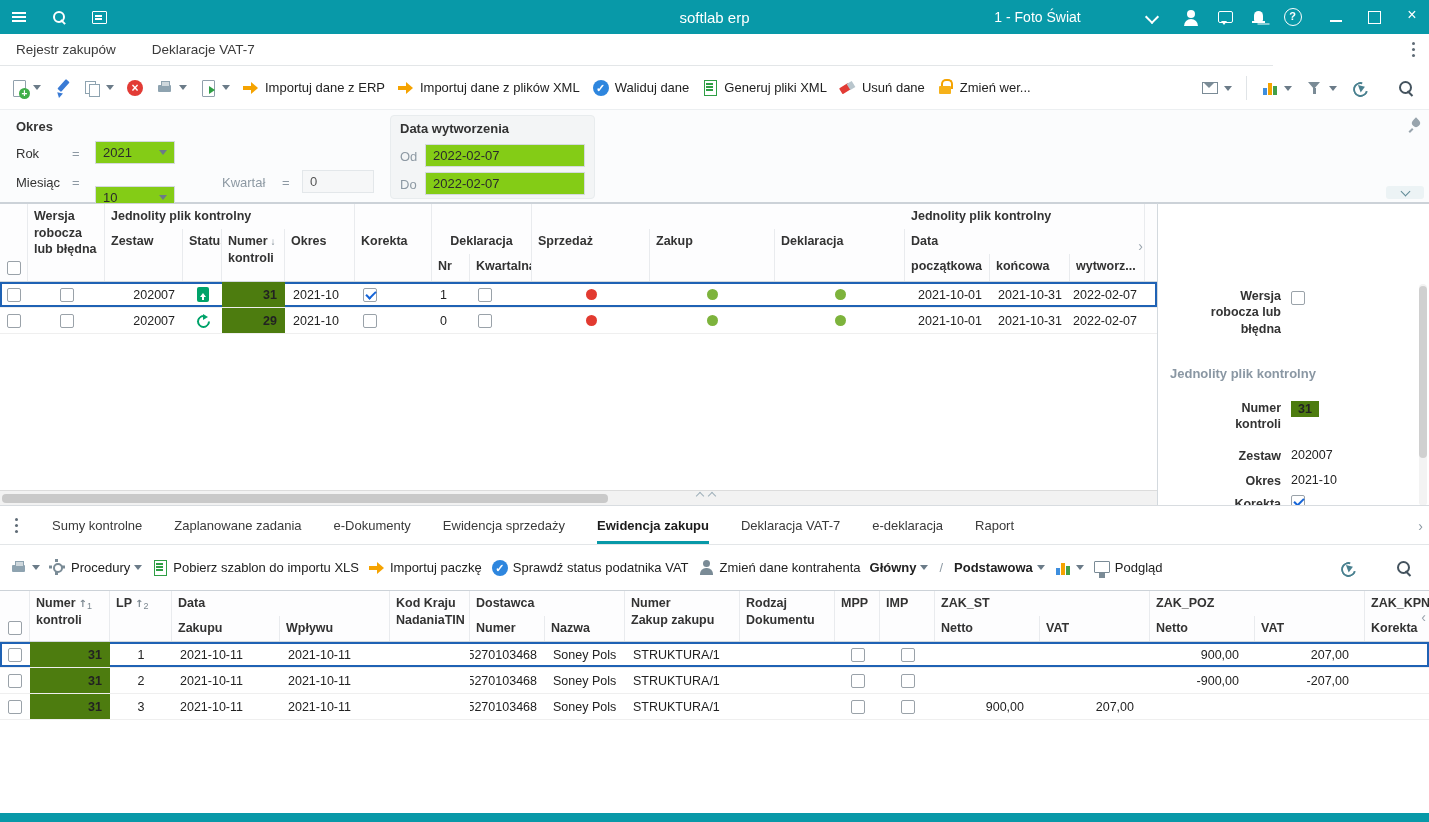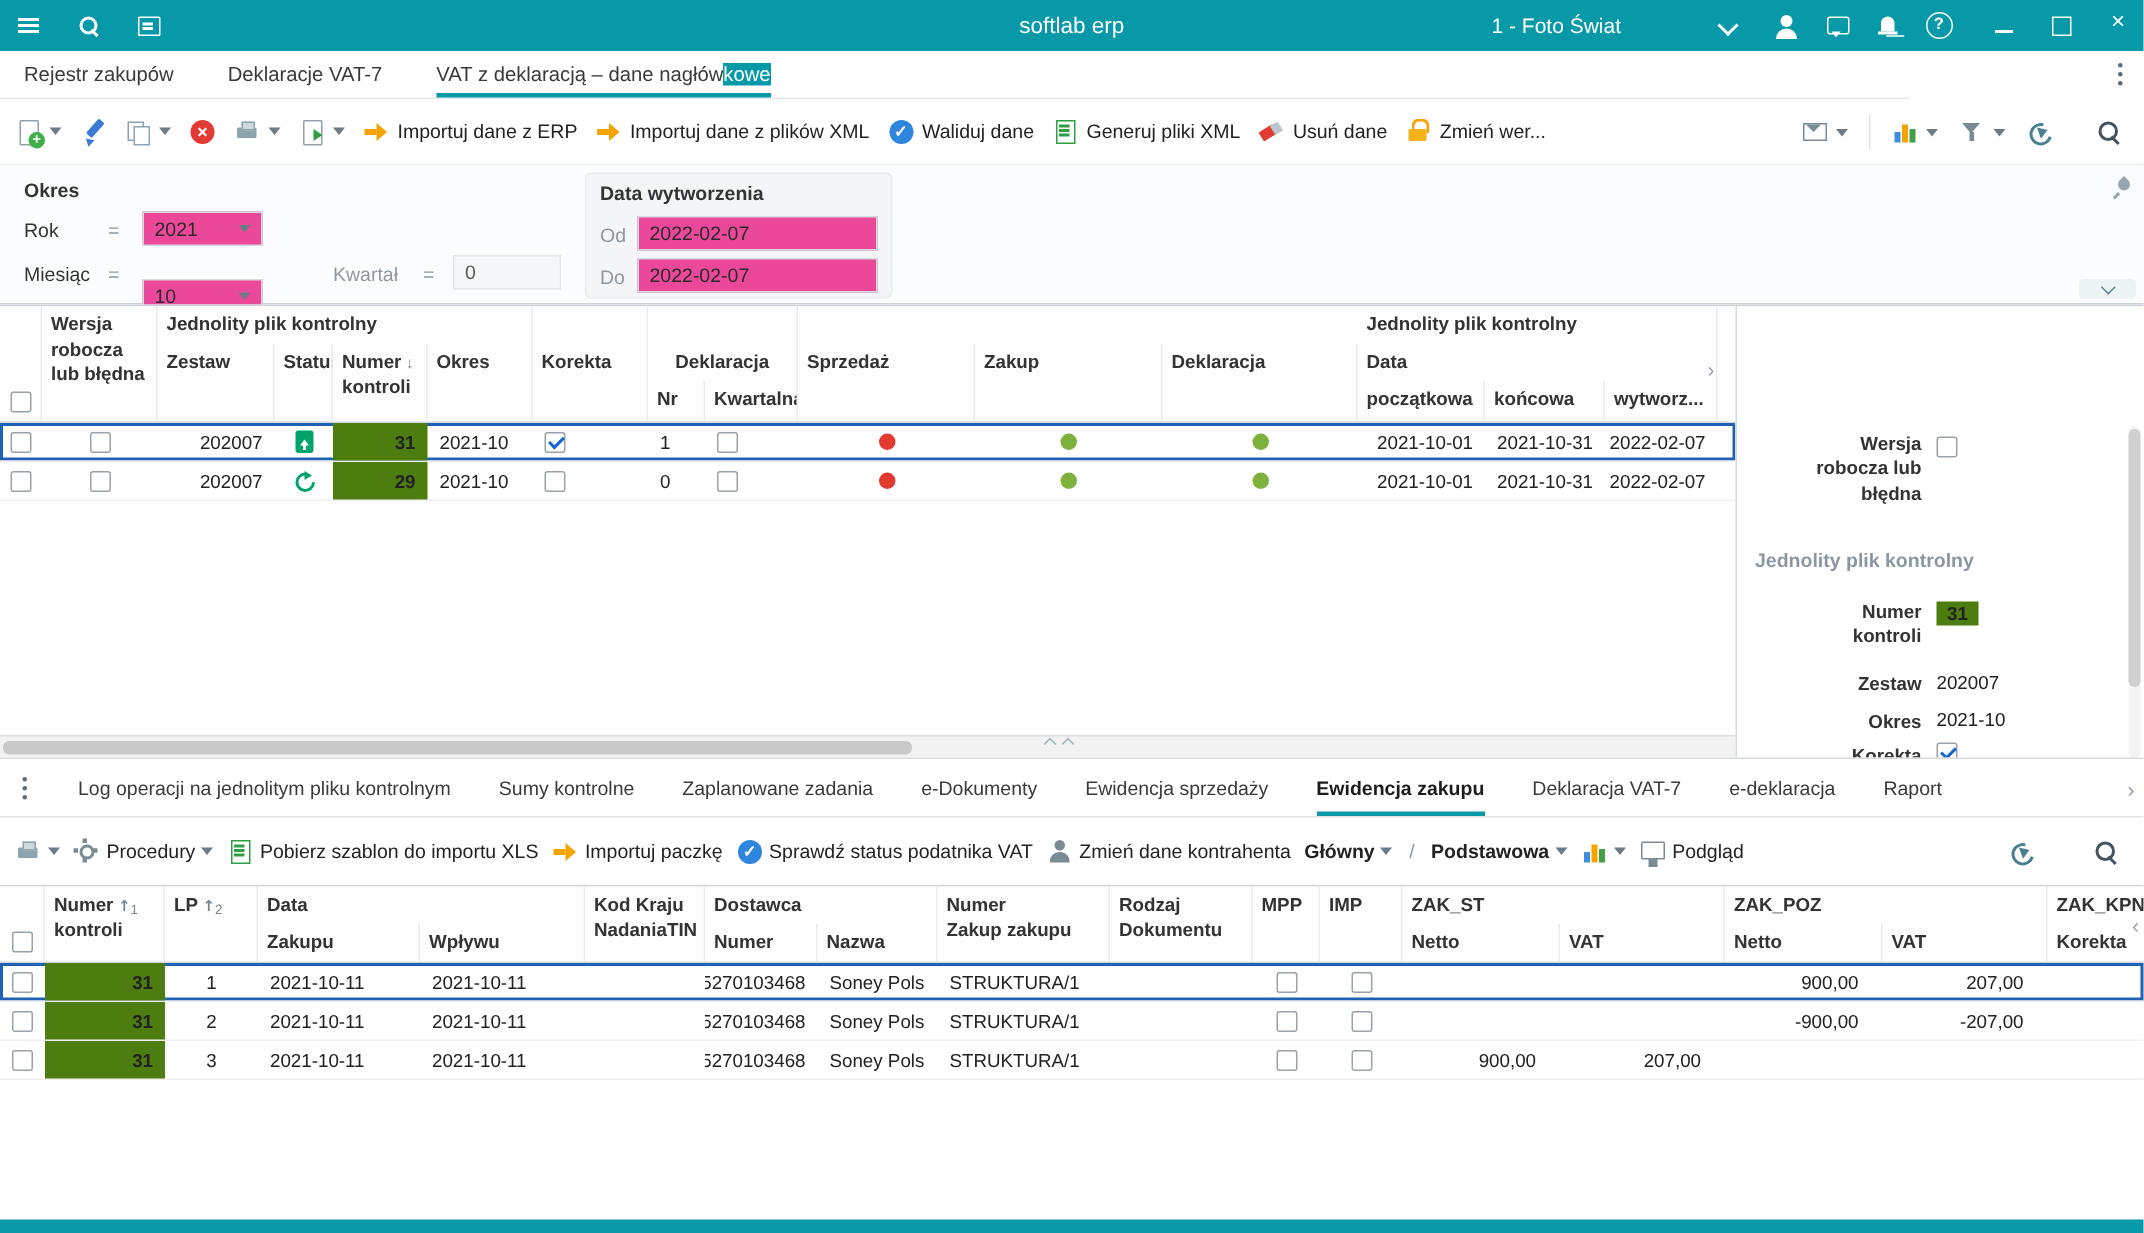--- a/index.html
+++ b/index.html
@@ -94,21 +94,21 @@
   .ti-person::after{content:"";position:absolute;left:2px;top:9px;width:13px;height:7px;border-radius:6px 6px 0 0;background:#7a8b96;}
   .ti-frame::before{content:"";position:absolute;left:1px;top:2px;width:14px;height:10px;border:1.5px solid #7a8b96;border-radius:1px;}
   .ti-frame::after{content:"";position:absolute;left:8px;top:13px;width:2px;height:2px;background:#7a8b96;box-shadow:0 2px 0 2px #7a8b96;}
 
   
   .filters{position:absolute;left:0;top:110px;width:1429px;height:93px;background:#fbfcfd;border-bottom:1px solid #ccd2d8;}
   .f-label{position:absolute;font-size:13px;color:#333;white-space:nowrap;}
   .f-bold{font-weight:bold;}
   .f-gray{color:#8d99a3;}
   .f-eq{color:#8d99a3;font-size:13px;position:absolute;}
-  .fld{position:absolute;height:23px;border:1px solid #d4dade;background:#ec4899;display:flex;align-items:center;justify-content:space-between;padding:0 7px;font-size:13px;color:#2b2b2b;}
+  .fld{position:absolute;height:23px;border:1px solid #d4dade;background:#84cc16;display:flex;align-items:center;justify-content:space-between;padding:0 7px;font-size:13px;color:#2b2b2b;}
   .fld.dis{background:#f6f7f8;border-color:#e3e7ea;color:#555;justify-content:flex-start;}
   .fcard{position:absolute;left:390px;top:5px;width:205px;height:84px;background:#f3f5f6;border:1px solid #e8ecee;border-radius:4px;}
   .pin{position:absolute;left:1406px;top:7px;width:16px;height:16px;}
   .pin::before{content:"";position:absolute;left:6px;top:2px;width:8px;height:8px;background:#98a4ad;border-radius:50% 50% 50% 0;transform:rotate(135deg);}
   .pin::after{content:"";position:absolute;left:4px;top:11px;width:2px;height:5px;background:#98a4ad;transform:rotate(45deg);}
   .collapse-btn{position:absolute;left:1386px;top:76px;width:38px;height:13px;background:#ecf3f5;border-radius:3px;display:flex;align-items:center;justify-content:center;}
   .collapse-btn::before{content:"";width:6px;height:6px;border-right:1.5px solid #5f8a96;border-bottom:1.5px solid #5f8a96;transform:rotate(45deg);margin-top:-3px;}
 
   
   .mgrid{position:absolute;left:0;top:203px;width:1157px;height:287px;border-top:1px solid #ccd2d8;background:#fff;}
@@ -200,24 +200,20 @@
   <div class="tb-win">
     <span class="wi wi-min"></span>
     <span class="wi wi-max"></span>
     <span class="wi wi-close"></span>
   </div>
 </div>
 
 <div class="tabbar">
   <div class="ttab">Rejestr zakupów</div>
   <div class="ttab">Deklaracje VAT-7</div>
-  <div class="ttab active">
-      <span>VAT z deklaracją – dane nagłów</span>
-      <span class="hl">kowe</span>
-    </div>
 </div>
 <span class="vdots tabbar-dots"></span>
 
 <div class="toolbar">
   <div class="tbtn">
       <span class="ti ti-doc ti-new"></span>
       <span class="chev"></span>
     </div>
   <div class="tbtn">
       <span class="ti ti-edit"></span>
@@ -455,21 +451,20 @@
   <div class="d-value" style="top:269px">2021-10</div>
   <div class="d-label" style="top:292px">Korekta</div>
   <span class="cb d-value checked" style="top:291px"></span>
   <div class="vtrack">
       <div class="vthumb"></div>
     </div>
 </div>
 
 <div class="btabs">
   <span class="vdots dots"></span>
-  <div class="btab">Log operacji na jednolitym pliku kontrolnym</div>
   <div class="btab">Sumy kontrolne</div>
   <div class="btab">Zaplanowane zadania</div>
   <div class="btab">e-Dokumenty</div>
   <div class="btab">Ewidencja sprzedaży</div>
   <div class="btab active">Ewidencja zakupu</div>
   <div class="btab">Deklaracja VAT-7</div>
   <div class="btab">e-deklaracja</div>
   <div class="btab">Raport</div>
   <span class="bt-chev"></span>
 </div>

